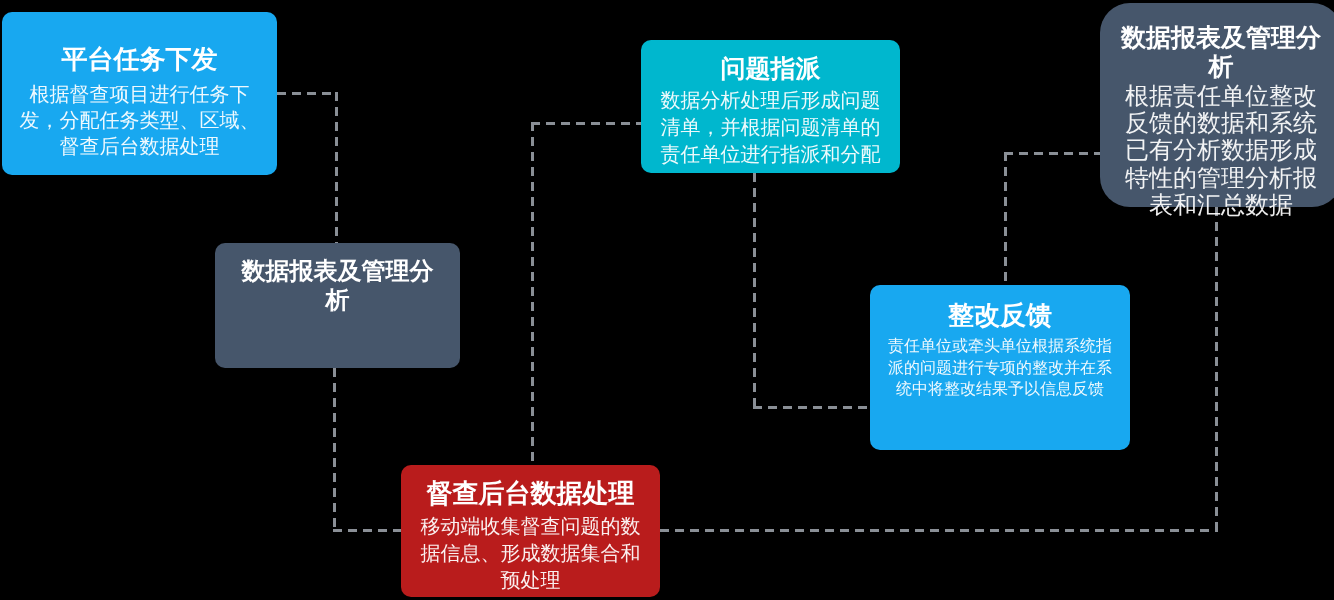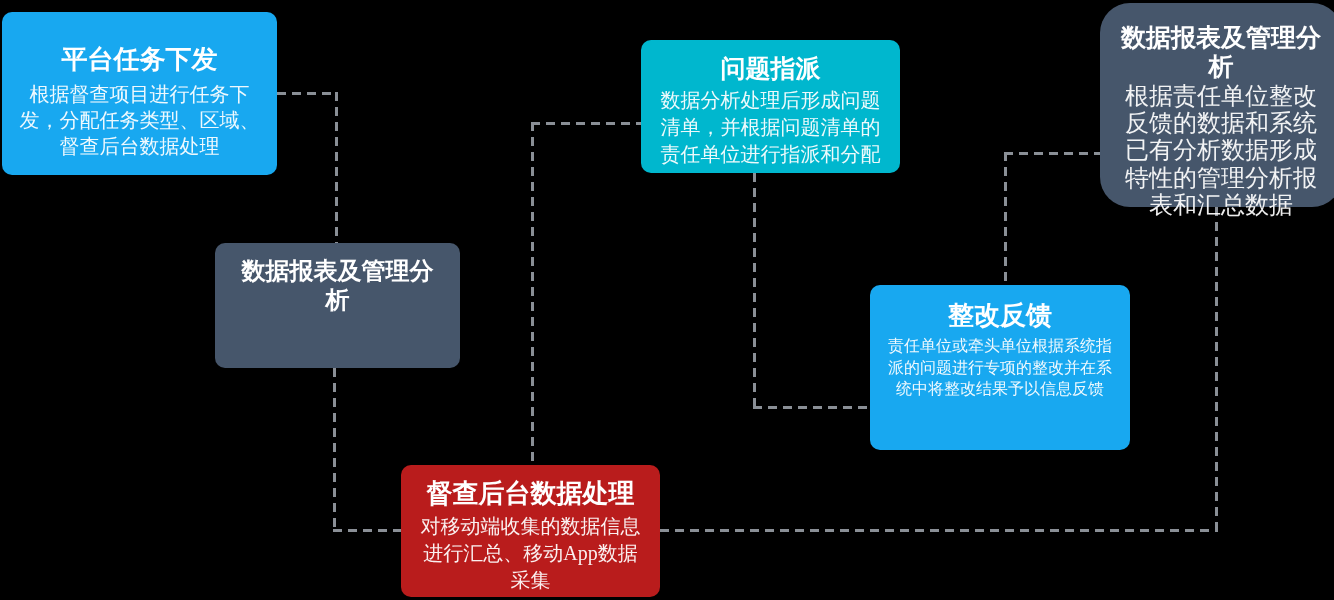--- a/index.html
+++ b/index.html
@@ -109,21 +109,21 @@
     <div class="title">数据报表及管理分析</div>
   </div>
 
   <div class="node box-cyan" id="box-issue">
     <div class="title">问题指派</div>
     <div class="desc">数据分析处理后形成问题清单，并根据问题清单的责任单位进行指派和分配</div>
   </div>
 
   <div class="node box-green" id="box-backend">
     <div class="title">督查后台数据处理</div>
-    <div class="desc">对移动端收集的数据信息进行汇总、移动App数据采集</div>
+    <div class="desc">移动端收集督查问题的数据信息、形成数据集合和预处理</div>
   </div>
 
   <div class="node box-blue" id="box-feedback">
     <div class="title">整改反馈</div>
     <div class="desc">责任单位或牵头单位根据系统指派的问题进行专项的整改并在系统中将整改结果予以信息反馈</div>
   </div>
 
   <div class="node box-slate" id="box-report">
     <div class="title">数据报表及管理分析</div>
     <div class="desc">根据责任单位整改反馈的数据和系统已有分析数据形成特性的管理分析报表和汇总数据</div>

